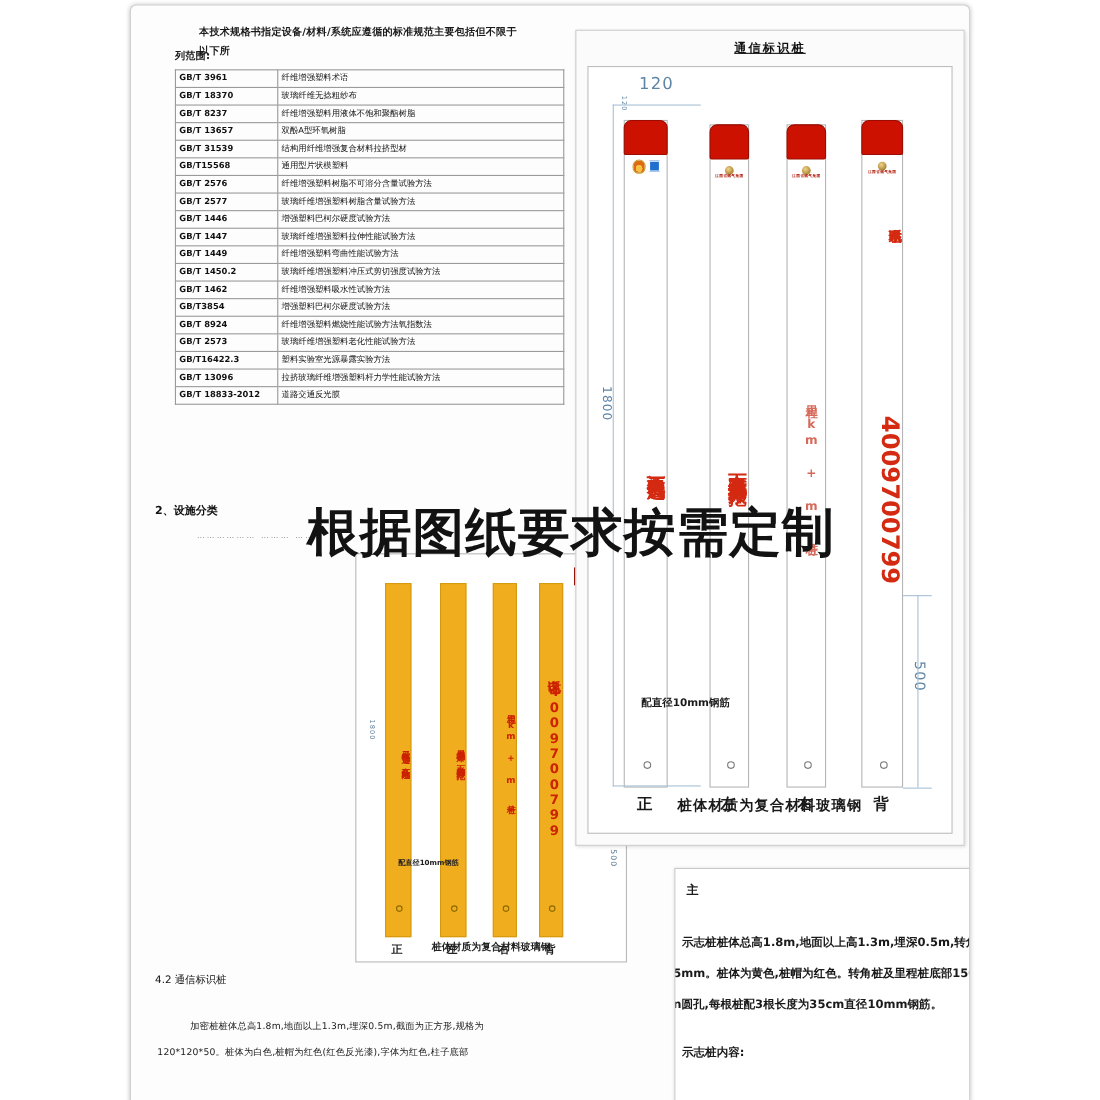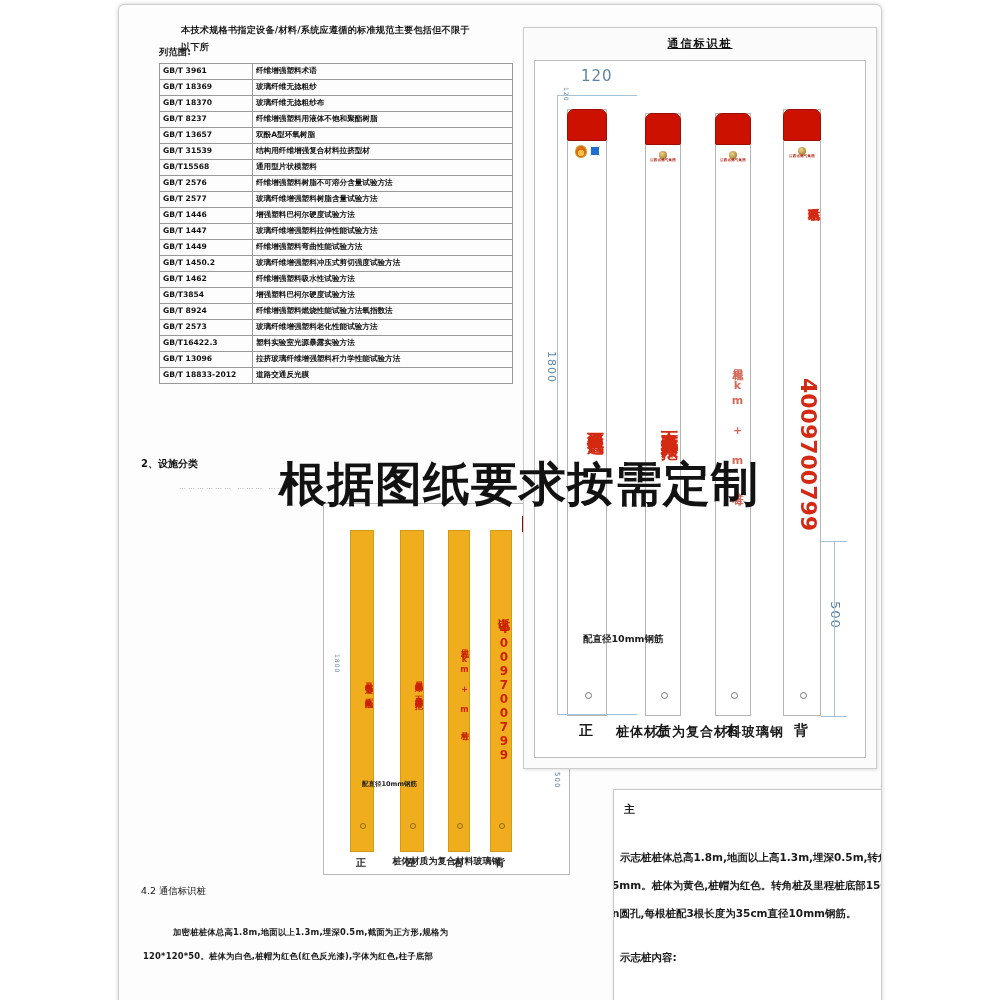--- a/index.html
+++ b/index.html
@@ -42,40 +42,40 @@
     border:1px solid #9a9a9a;
     font-size:7.6px;
     color:#111;
     padding:2px 3px;
     height:11px;
     line-height:1.1;
     white-space:nowrap;
     overflow:hidden;
   }
   #std-table td.code{width:86px;font-weight:600;letter-spacing:0px;}
-  #std-table td.name{font-weight:700;}
+  #std-table td.name{font-weight:400;}
 
   
   #sec2{
     position:absolute;left:22px;top:452px;
     font-size:10px;font-weight:700;color:#111;
   }
   #sec2-sub{
     position:absolute;left:60px;top:478px;width:240px;
     font-size:7px;color:#8d8d8d;letter-spacing:2px;
     filter:blur(.5px);
   }
 
   
   #sec42{
     position:absolute;left:22px;top:880px;
     font-size:9.4px;font-weight:400;color:#111;
   }
   .body-p{
-    position:absolute;font-size:8.4px;color:#1a1a1a;font-weight:700;
+    position:absolute;font-size:8.4px;color:#1a1a1a;font-weight:400;
     line-height:1.9;letter-spacing:.2px;
   }
   #p42a{left:54px;top:920px;width:300px;}
   #p42b{left:24px;top:944px;width:330px;}
 
   
   #yellow-diagram{
     position:absolute;left:204px;top:498px;width:245px;height:370px;
     border:1px solid #b9b9b9;
     background:#ffffff;
@@ -232,24 +232,20 @@
   <div id="left-col">
 
     <div class="intro-p" id="intro-line1">本技术规格书指定设备/材料/系统应遵循的标准规范主要包括但不限于以下所</div>
     <div class="intro-p" id="intro-line2">列范围:</div>
 
     <table id="std-table">
       <tbody id="std-tbody">
           <tr>
             <td class="code">GB/T 3961</td>
             <td class="name">纤维增强塑料术语</td>
-          </tr>
-          <tr>
-            <td class="code">GB/T 18369</td>
-            <td class="name">玻璃纤维无捻粗纱</td>
           </tr>
           <tr>
             <td class="code">GB/T 18370</td>
             <td class="name">玻璃纤维无捻粗纱布</td>
           </tr>
           <tr>
             <td class="code">GB/T 8237</td>
             <td class="name">纤维增强塑料用液体不饱和聚酯树脂</td>
           </tr>
           <tr>

